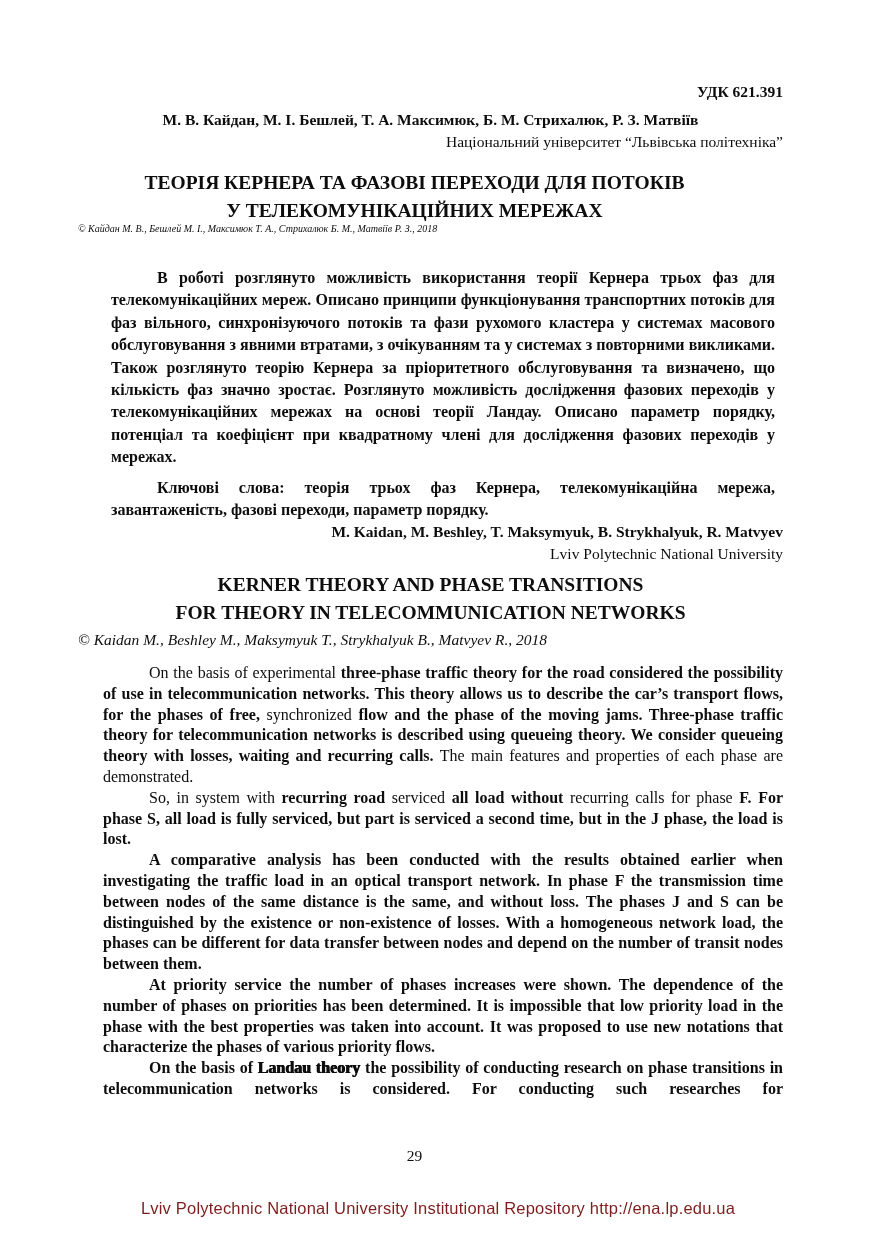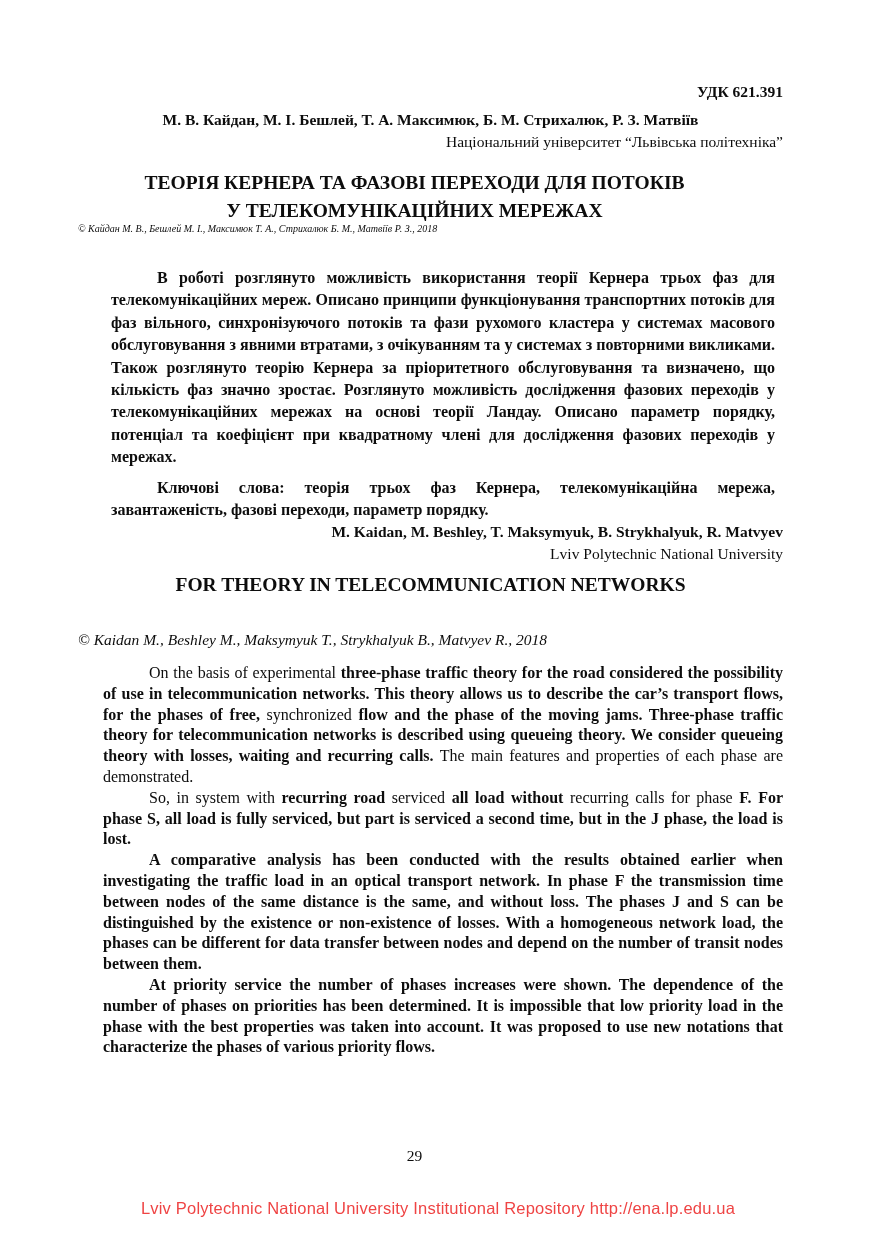--- a/index.html
+++ b/index.html
@@ -43,21 +43,21 @@
   }
   .body-p .b { font-weight: bold; }
   .body-p .heavy { font-weight: bold; text-shadow: 0.4px 0 0 currentColor, -0.4px 0 0 currentColor; }
   .justify-last { text-align-last: justify; }
 
   .page-number { top: 1147px; text-align: center; font-size: 15.5px; margin-right: 32px; }
   .footer {
     position: absolute; top: 1199px; left: 0; width: 876px;
     text-align: center;
     font-family: "Liberation Sans", "DejaVu Sans", sans-serif;
-    font-size: 16.5px; color: #ef4444; letter-spacing: 0.2px;
+    font-size: 16.5px; color: #7f1d1d; letter-spacing: 0.2px;
   }
 </style>
 </head>
 <body>
 
 <div class="page">
   <div class="content">
 
     <div class="abs udc">УДК 621.391</div>
 
@@ -73,29 +73,31 @@
 
     <div class="abs abstract-uk">
       <p>В роботі розглянуто можливість використання теорії Кернера трьох фаз для телекомунікаційних мереж. Описано принципи функціонування транспортних потоків для фаз вільного, синхронізуючого потоків та фази рухомого кластера у системах масового обслуговування з явними втратами, з очікуванням та у системах з повторними викликами. Також розглянуто теорію Кернера за пріоритетного обслуговування та визначено, що кількість фаз значно зростає. Розглянуто можливість дослідження фазових переходів у телекомунікаційних мережах на основі теорії Ландау. Описано параметр порядку, потенціал та коефіцієнт при квадратному члені для дослідження фазових переходів у мережах.</p>
       <p><span>Ключові слова:</span><span> теорія трьох фаз Кернера, телекомунікаційна мережа, завантаженість, фазові переходи, параметр порядку.</span></p>
     </div>
 
     <div class="abs authors-en">M. Kaidan, M. Beshley, T. Maksymyuk, B. Strykhalyuk, R. Matvyev</div>
     <div class="abs affil-en">Lviv Polytechnic National University</div>
 
     <div class="abs title-en">
+      <div>KERNER THEORY AND PHASE TRANSITIONS</div>
       <div>FOR THEORY IN TELECOMMUNICATION NETWORKS</div>
     </div>
 
     <div class="abs copy-en">© Kaidan M., Beshley M., Maksymyuk T., Strykhalyuk B., Matvyev R., 2018</div>
 
     <div class="abs body-en">
         <p class="body-p"><span>On the basis of experimental </span><span class="b">three-phase traffic theory for the road considered the possibility of use in telecommunication networks. This theory allows us to describe the car’s transport flows, for the phases of free, </span><span>synchronized </span><span class="b">flow and the phase of the moving jams. Three-phase traffic theory for telecommunication networks is described using queueing theory. We consider queueing theory with losses, waiting and recurring calls. </span><span>The main features and properties of each phase are demonstrated.</span></p>
         <p class="body-p"><span>So, in system with </span><span class="b">recurring road</span><span> serviced </span><span class="b">all load without</span><span> recurring calls for phase </span><span class="b">F. For phase S, all load is fully serviced, but part is serviced a second time, but in the J phase, the load is lost.</span></p>
         <p class="body-p"><span class="b">A comparative analysis has been conducted with the results obtained earlier when investigating the traffic load in an optical transport network. In phase F the transmission time between nodes of the same distance is the same, and without loss. The phases J and S can be distinguished by the existence or non-existence of losses. With a homogeneous network load, the phases can be different for data transfer between nodes and depend on the number of transit nodes between them.</span></p>
         <p class="body-p"><span class="b">At priority service the number of phases increases were shown. The dependence of the number of phases on priorities has been determined. It is impossible that low priority load in the phase with the best properties was taken into account. It was proposed to use new notations that characterize the phases of various priority flows.</span></p>
+        <p class="body-p justify-last"><span class="b">On the basis of </span><span class="b heavy">Landau theory</span><span class="b"> the possibility of conducting research on phase transitions in telecommunication networks is considered. For conducting such researches for</span></p>
       </div>
 
     <div class="abs page-number">29</div>
   </div>
 
   <div class="footer">Lviv Polytechnic National University Institutional Repository http://ena.lp.edu.ua</div>
 </div>
 
 </body></html>

